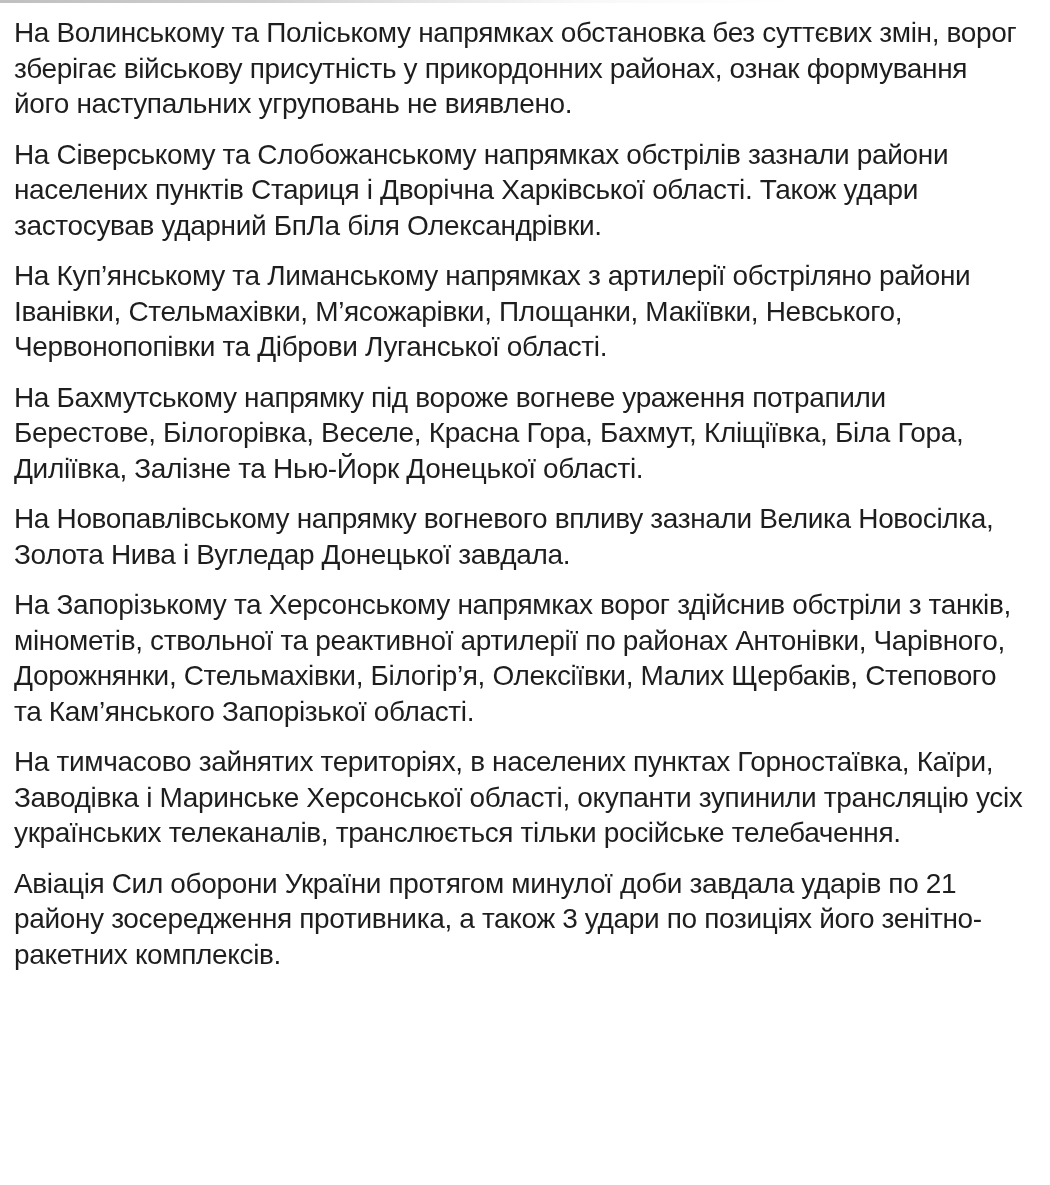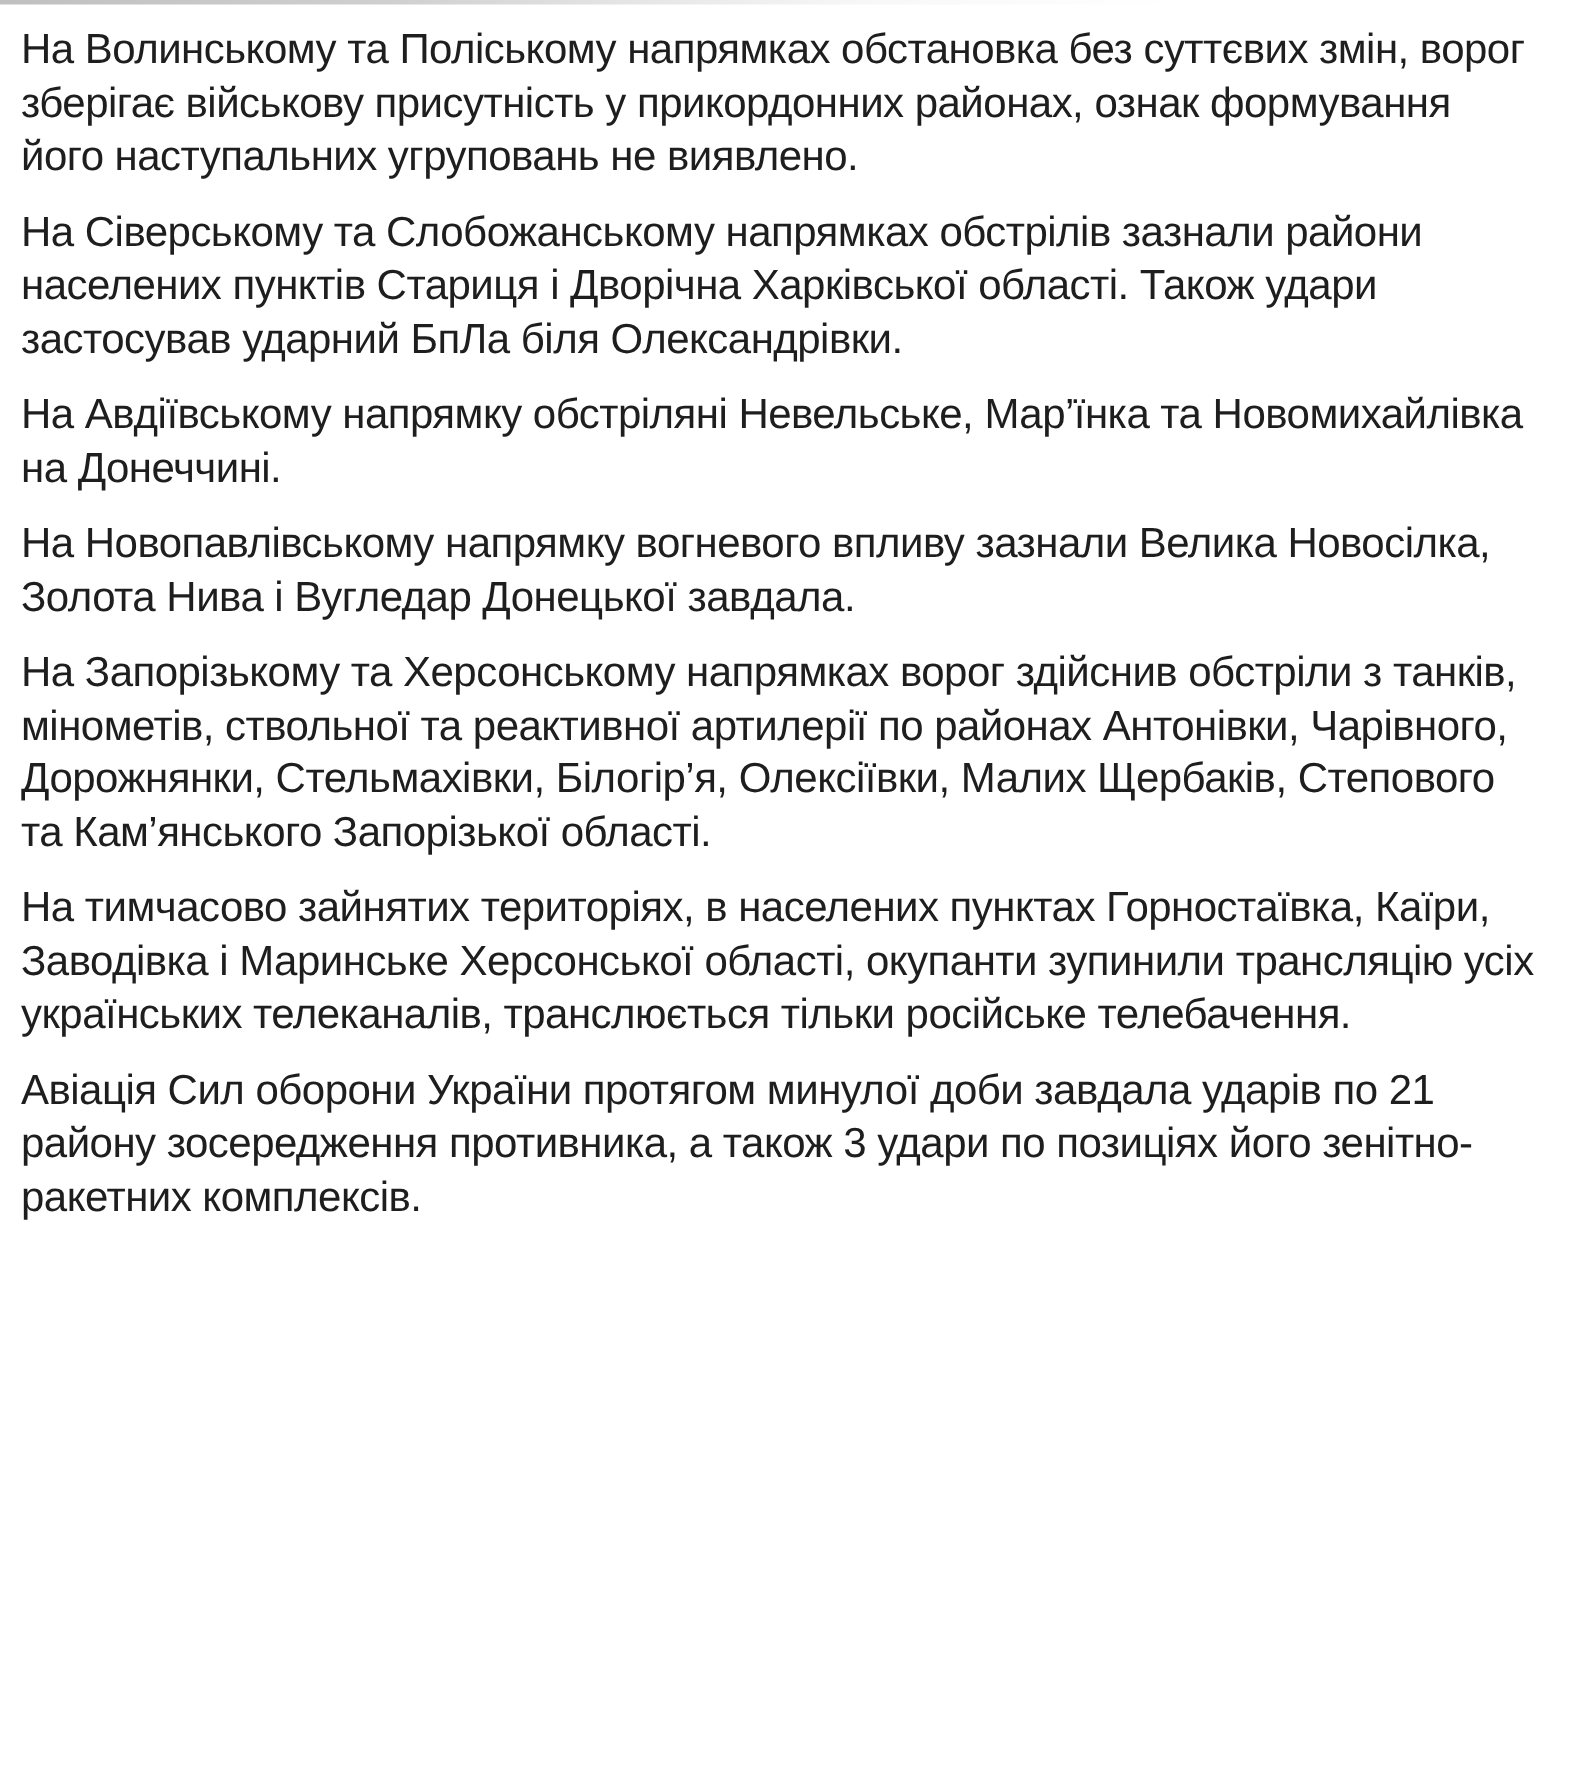--- a/index.html
+++ b/index.html
@@ -49,19 +49,20 @@
 </style>
 </head>
 <body>
 
 <div class="page">
   <div class="top-remnant"></div>
 
   <main class="report">
     <p class="para">На Волинському та Поліському напрямках обстановка без суттєвих змін, ворог зберігає військову присутність у прикордонних районах, ознак формування його наступальних угруповань не виявлено.</p>
     <p class="para">На Сіверському та Слобожанському напрямках обстрілів зазнали райони населених пунктів Стариця і Дворічна Харківської області. Також удари застосував ударний БпЛа біля Олександрівки.</p>
-    <p class="para">На Авдіївському напрямку обстріляні Невельське, Мар’їнка та Новомихайлівка на Донеччині.</p>
+    <p class="para">На Куп’янському та Лиманському напрямках з артилерії обстріляно райони Іванівки, Стельмахівки, М’ясожарівки, Площанки, Макіївки, Невського, Червонопопівки та Діброви Луганської області.</p>
+    <p class="para">На Бахмутському напрямку під вороже вогневе ураження потрапили Берестове, Білогорівка, Веселе, Красна Гора, Бахмут, Кліщіївка, Біла Гора, Диліївка, Залізне та Нью-Йорк Донецької області.</p>
     <p class="para">На Новопавлівському напрямку вогневого впливу зазнали Велика Новосілка, Золота Нива і Вугледар Донецької завдала.</p>
     <p class="para">На Запорізькому та Херсонському напрямках ворог здійснив обстріли з танків, мінометів, ствольної та реактивної артилерії по районах Антонівки, Чарівного, Дорожнянки, Стельмахівки, Білогір’я, Олексіївки, Малих Щербаків, Степового та Кам’янського Запорізької області.</p>
     <p class="para">На тимчасово зайнятих територіях, в населених пунктах Горностаївка, Каїри, Заводівка і Маринське Херсонської області, окупанти зупинили трансляцію усіх українських телеканалів, транслюється тільки російське телебачення.</p>
     <p class="para">Авіація Сил оборони України протягом минулої доби завдала ударів по 21 району зосередження противника, а також 3 удари по позиціях його зенітно-ракетних комплексів.</p>
   </main>
 </div>
 
 </body></html>

